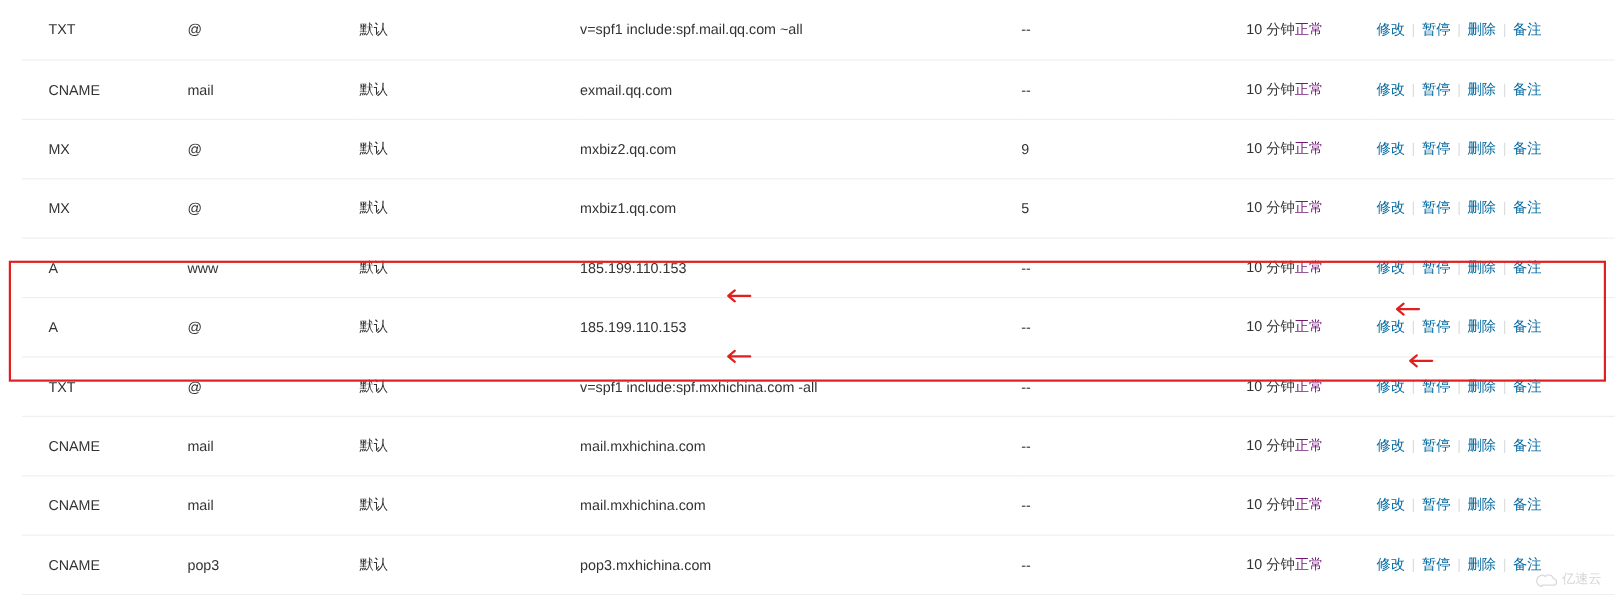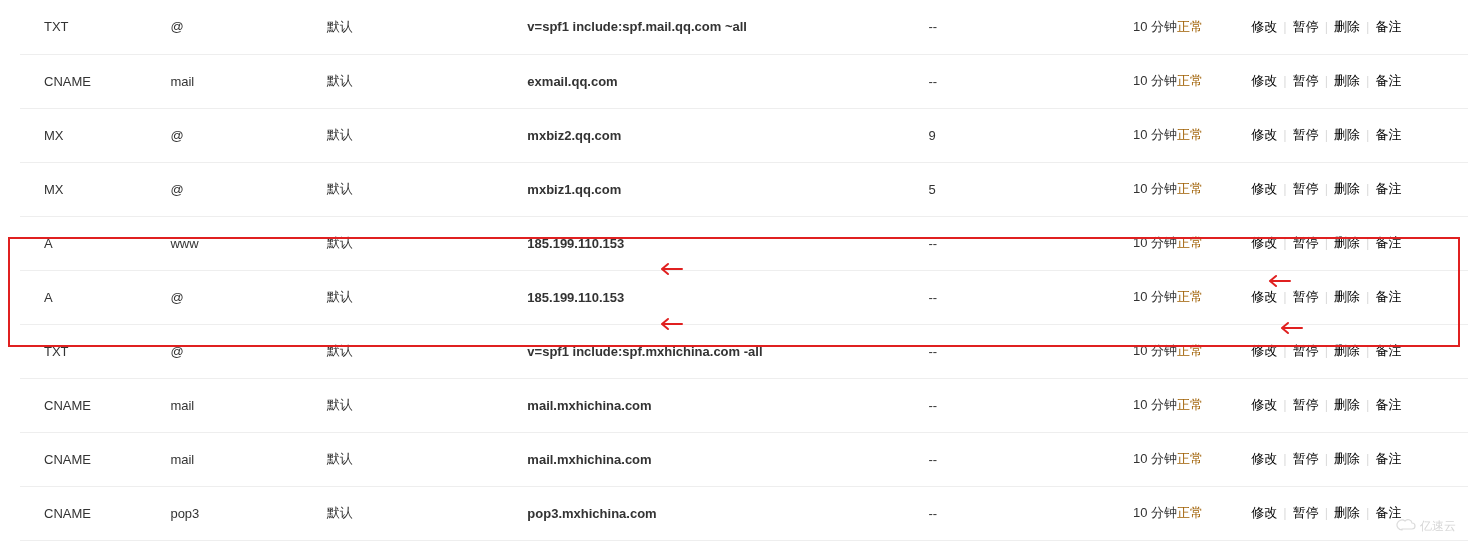--- a/index.html
+++ b/index.html
@@ -3,32 +3,32 @@
   <meta charset="utf-8">
   <style>
     * { margin: 0; padding: 0; box-sizing: border-box; }
     body { font-family: "Microsoft YaHei", "PingFang SC", Arial, sans-serif; font-size: 13px; color: #333; background: #fff; width: 1468px; position: relative; }
     table { border-collapse: collapse; width: 100%; table-layout: fixed; margin-left: 20px; }
     tr { border-bottom: 1px solid #eee; }
     td { padding: 0; height: 54px; vertical-align: middle; font-size: 13px; color: #333; }
     .col-type   { width: 150px; padding-left: 24px; }
     .col-host   { width: 156px; }
     .col-line   { width: 200px; }
-    .col-value  { width: 400px; font-weight: bold; }
+    .col-value  { width: 400px; }
     .col-prio   { width: 140px; }
     .col-ttl    { width: 108px; text-align: right; }
     .col-status { width: 70px; }
     .col-actions{ width: 240px; text-align: left; }
-    .status-ok { color: #a16207; }
-    .actions a { color: #000000; text-decoration: none; cursor: pointer; padding: 0 4px; }
+    .status-ok { color: #701a75; }
+    .actions a { color: #0369a1; text-decoration: none; cursor: pointer; padding: 0 4px; }
     .actions .sep { color: #ddd; padding: 0 2px; }
     .highlight-box { position: absolute; left: 8px; width: calc(100% - 16px); border: 2px solid #e02020; pointer-events: none; }
     .arrow { position: absolute; width: 28px; height: 14px; pointer-events: none; }
     .arrow svg { display:block; }
-    .watermark { position: absolute; right: 12px; bottom: 6px; opacity: .35; font-size: 12px; color:#888; display:flex; align-items:flex-start; gap:4px; }
+    .watermark { position: absolute; right: 12px; bottom: 6px; opacity: .35; font-size: 12px; color:#888; display:flex; align-items:flex-end; gap:4px; }
     .watermark svg { display:block; }
   </style>
 </head>
 <body>
 
 <table>
   <tbody id="tbody">
       <tr>
         <td class="col-type">TXT</td>
         <td class="col-host">@</td>

